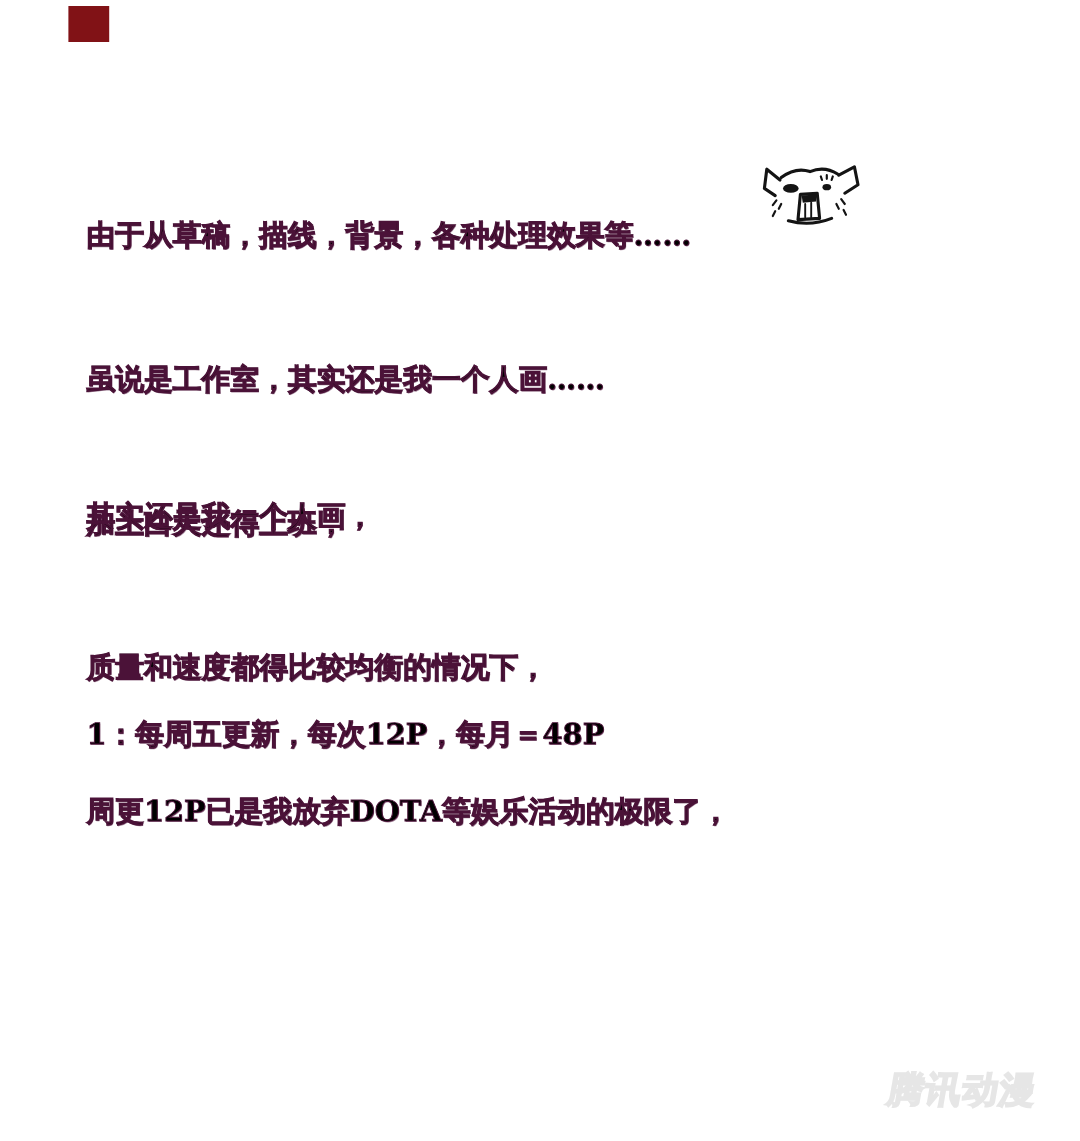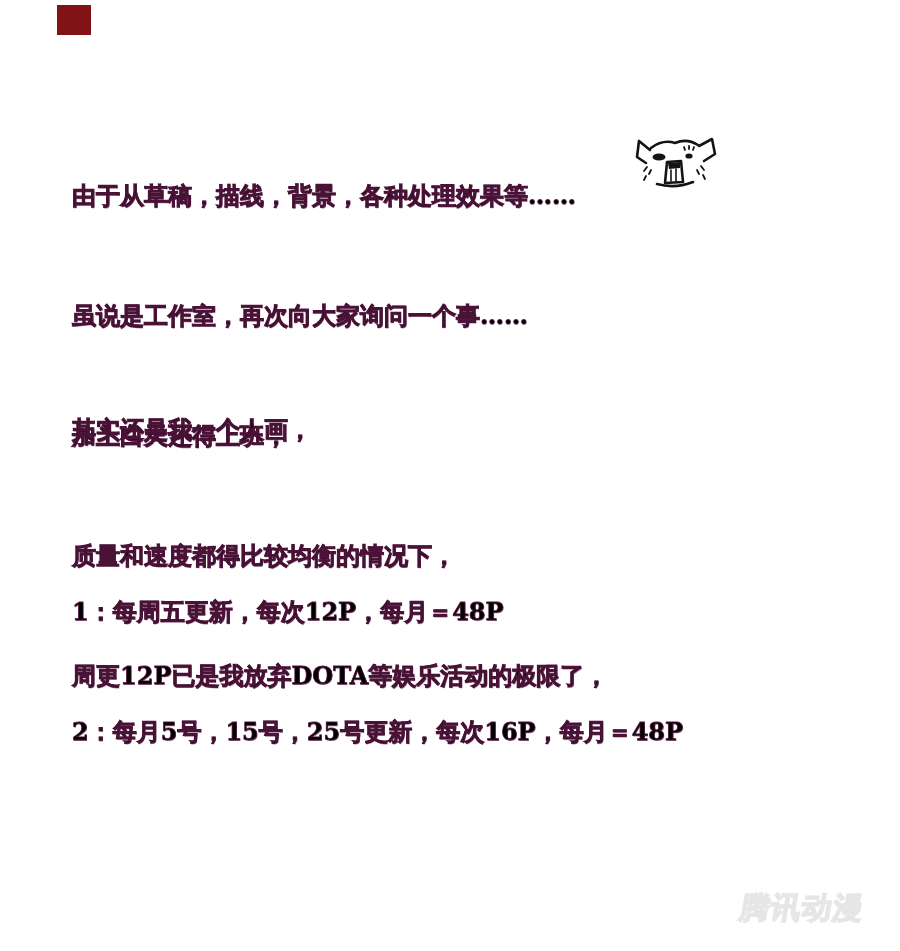--- a/index.html
+++ b/index.html
@@ -53,21 +53,21 @@
 </style>
 </head>
 <body>
 
 <div class="canvas">
 
   <div class="corner-mark"></div>
 
   <div class="text-block p1">
     <div class="line">由于从草稿，描线，背景，各种处理效果等……</div>
-    <div class="line">虽说是工作室，再次向大家询问一个事……</div>
+    <div class="line">虽说是工作室，其实还是我一个人画……</div>
     <div class="line">加上白天还得上班，</div>
     <div class="line">质量和速度都得比较均衡的情况下，</div>
     <div class="line">周更12P已是我放弃DOTA等娱乐活动的极限了，</div>
   </div>
 
   <svg class="doodle" viewBox="0 0 84 56" xmlns="http://www.w3.org/2000/svg" fill="none" stroke="#141414" stroke-width="2.6" stroke-linecap="round" stroke-linejoin="round">
 
     <path d="M16,16 L5,7 L3,23 L12,29"></path>
 
     <path d="M65,12 L78,5 L81,20 L70,27"></path>
@@ -89,18 +89,17 @@
     <path d="M34,29 L46,28 L46,34 L35,35 Z" fill="#141414" stroke="none"></path>
     <path d="M37,36 L37,47 M42,35 L42,47" stroke-width="1.6"></path>
   </svg>
 
   <div class="text-block p2">
     <div class="line">其实还是我一个人画，</div>
   </div>
 
   <div class="text-block p3">
     <div class="line">1：每周五更新，每次12P，每月＝48P</div>
-    <div class="line">2：每月5号，15号，25号更新，每次16P，每月＝48P</div>
   </div>
 
   <div class="watermark">腾讯动漫</div>
 
 </div>
 
 </body></html>

